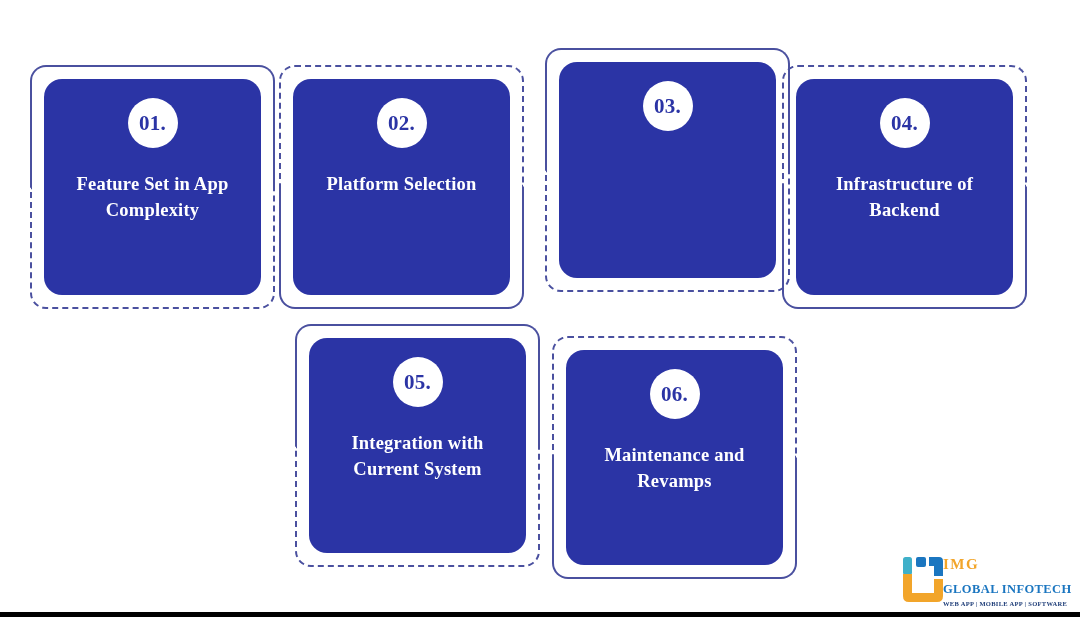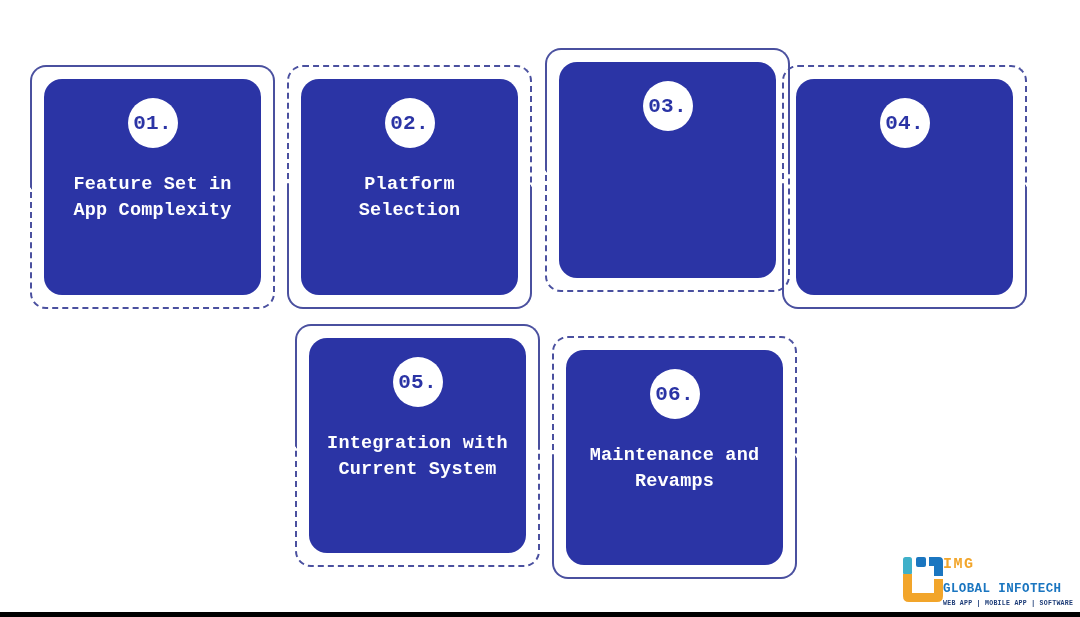--- a/index.html
+++ b/index.html
@@ -6,21 +6,21 @@
     margin: 0;
     padding: 0;
     background: #ffffff;
   }
   .stage {
     position: relative;
     width: 1080px;
     height: 617px;
     background: var(--background, #ffffff);
     overflow: hidden;
-    font-family: Liberation Mono, monospace;
+    font-family: Liberation Serif, serif;
   }
 
   
   .card {
     position: absolute;
     width: 245px;
     height: 244px;
   }
   .outline {
     position: absolute;
@@ -77,21 +77,21 @@
     text-align: center;
     color: var(--title_text, #ffffff);
     font-size: 18.5px;
     font-weight: 700;
     line-height: 1.4;
     letter-spacing: 0.2px;
   }
 
   
   .pos-1 { left: 30px;  top: 65px; }
-  .pos-2 { left: 287px; top: 65px; }
+  .pos-2 { left: 279px; top: 65px; }
   .pos-3 { left: 545px; top: 48px; }
   .pos-4 { left: 766px; top: 65px; margin-left: 16px; }
   .pos-5 { left: 295px; top: 324px; height: 243px; }
   .pos-6 { left: 552px; top: 336px; height: 243px; }
 
   
   .logo {
     position: absolute;
     left: 903px;
     top: 557px;
@@ -175,20 +175,21 @@
     </div>
   </div>
 
   <div class="card dash-top pos-4">
     <div class="outline top"></div>
     <div class="outline bottom"></div>
     <div class="card-body">
       <div class="badge">
         <span>04.</span>
       </div>
+      <div class="card-title">Infrastructure of Backend</div>
     </div>
   </div>
 
   <div class="card dash-bottom pos-5">
     <div class="outline top"></div>
     <div class="outline bottom"></div>
     <div class="card-body">
       <div class="badge">
         <span>05.</span>
       </div>

